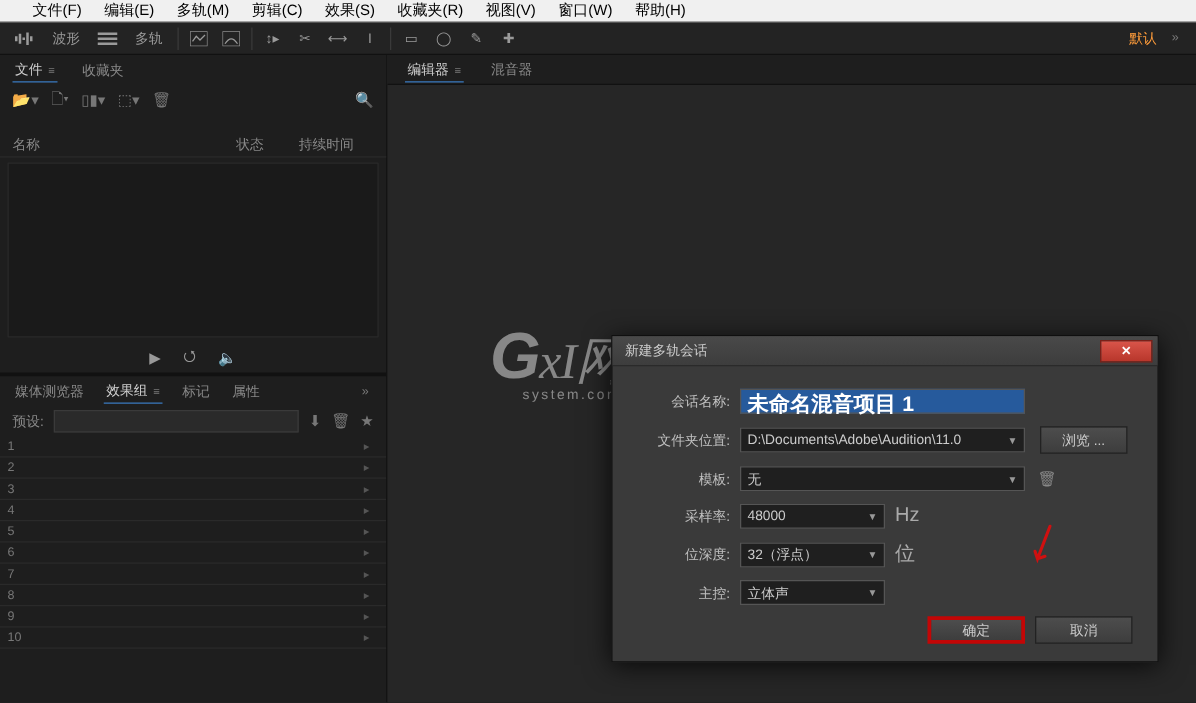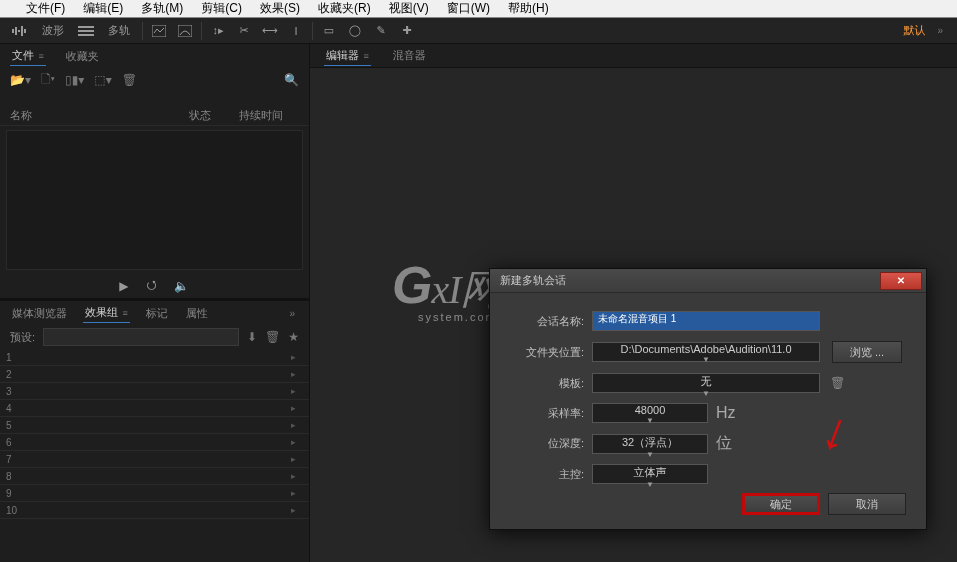--- a/index.html
+++ b/index.html
@@ -70,23 +70,23 @@
 .right-tabs { display: flex; align-items: center; height: 24px; padding: 0 14px; gap: 20px; background: #1e1e1e; border-bottom: 1px solid #111; }
 
 
 .dialog { position: absolute; left: 489px; top: 268px; width: 438px; height: 262px; background: #3a3a3a; border: 1px solid #0f0f0f; box-shadow: 0 3px 20px rgba(0,0,0,0.8); }
 .dlg-title { height: 24px; background: linear-gradient(#494949, #3d3d3d); display: flex; align-items: center; padding: 0 4px 0 10px; border-bottom: 1px solid #2a2a2a; }
 .dlg-title-text { color: #ccc; font-size: 11px; flex: 1; }
 .dlg-close { width: 42px; height: 18px; background: linear-gradient(#d9554a, #b8362b); display: flex; align-items: center; justify-content: center; color: #fff; font-size: 10px; font-weight: bold; border: 1px solid #7a2018; cursor: pointer; }
 .dlg-body { padding: 18px 20px 10px 20px; }
 .dlg-row { display: flex; align-items: center; margin-bottom: 10px; }
 .dlg-label { width: 74px; text-align: right; color: #c0c0c0; font-size: 11px; margin-right: 8px; }
-.dlg-input { height: 20px; background: #1f1f1f; border: 1px solid #555; color: #ddd; font-size: 10px; padding: 0 5px; }
+.dlg-input { height: 20px; background: #1f1f1f; border: 1px solid #555; color: #ddd; font-size: 17px; padding: 0 5px; font-weight: bold; }
 .dlg-input.selected { background: #265a9c; color: #fff; }
-.dlg-select { height: 20px; background: #1f1f1f; border: 1px solid #555; color: #ccc; font-size: 11px; padding: 0 5px; display: flex; align-items: center; justify-content: space-between; cursor: pointer; flex-direction: column; }
+.dlg-select { height: 20px; background: #1f1f1f; border: 1px solid #555; color: #ccc; font-size: 11px; padding: 0 5px; display: flex; align-items: center; justify-content: space-between; cursor: pointer; }
 .sel-arrow { color: #999; font-size: 8px; }
 .dlg-btn { height: 22px; background: linear-gradient(#4d4d4d, #3d3d3d); border: 1px solid #222; color: #ccc; font-size: 11px; display: flex; align-items: center; justify-content: center; cursor: pointer; }
 .dlg-unit { color: #aaa; font-size: 16px; margin-left: 8px; }
 .dlg-trash { color: #888; font-size: 12px; margin-left: 10px; cursor: pointer; }
 .dlg-footer { position: absolute; bottom: 14px; right: 20px; display: flex; gap: 8px; }
 .dlg-ok { width: 78px; border: 3px solid #c30606; }
 .dlg-cancel { width: 78px; }
 
 
 .red-arrow { position: absolute; left: 826px; top: 419px; width: 18px; height: 32px; pointer-events: none; }

